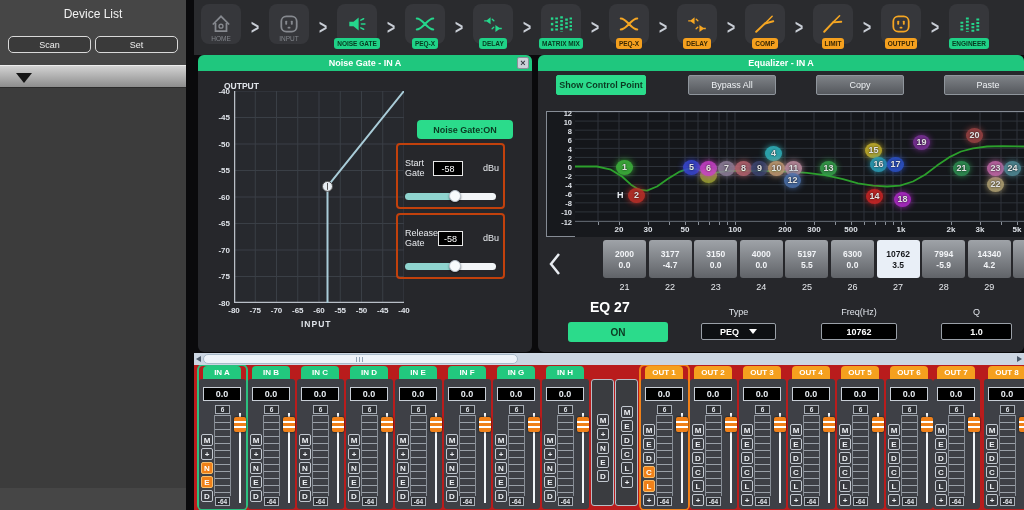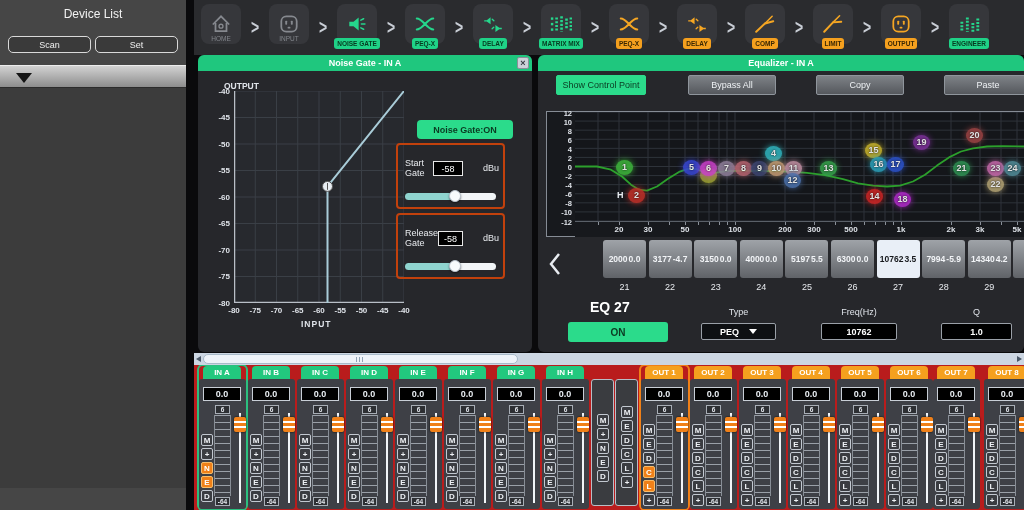--- a/index.html
+++ b/index.html
@@ -50,33 +50,33 @@
   .gate-row { display:flex; align-items:center; margin:13px 4px 0 7px; }
   .gate-label { color:#e8ebef; font-size:9px; flex:1; }
   .gate-val { width:30px; height:15px; background:#000; border:1px solid #e8e8e8; color:#fff; font-size:9px; text-align:center; line-height:14px; }
   .gate-unit { color:#e8ebef; font-size:9px; margin-left:20px; }
   .gate-slider { position:relative; margin:15px 7px 0 7px; height:7px; border-radius:4px; }
   .gate-thumb { position:absolute; top:-3px; width:12px; height:12px; border-radius:50%; background:#f7fafc; border:1px solid #b9c2cc; box-shadow:0 1px 2px rgba(0,0,0,.5); }
 
   
   .ep-btn { position:absolute; top:20px; height:20px; font-size:9px; text-align:center; line-height:19px; border-radius:2px; cursor:pointer; }
   .ep-btn.gray { background:linear-gradient(#7e8287,#55585d); color:#eef1f4; border:1px solid #8f959c; }
-  .ep-btn.green { background:#2bdb8b; color:#0b3a22; font-weight:normal; border:1px solid #2bdb8b; }
+  .ep-btn.green { background:#2bdb8b; color:#0b3a22; font-weight:bold; border:1px solid #2bdb8b; }
   .ep-graph { position:absolute; left:8px; top:56px; width:478px; height:126px; border:1px solid #868c95; background:#17191d; }
   .ep-ylab { position:absolute; width:24px; text-align:right; color:#dfe3e9; font-size:7.5px; font-weight:bold; }
   .ep-plot { position:absolute; left:28px; top:0; width:449px; height:109px; }
   .ep-axis { position:absolute; left:28px; top:109px; width:449px; height:16px; border-top:1px solid #5a6068; background:#17191d; }
   .ep-xtick { position:absolute; top:3px; width:26px; margin-left:-13px; text-align:center; color:#dfe3e9; font-size:8px; font-weight:bold; }
   .ep-tickmark { position:absolute; top:0; width:1px; height:3px; background:#8a9099; }
   .eq-pt { position:absolute; width:17px; height:15px; margin:-7px 0 0 -8px; border-radius:50%; text-align:center; line-height:15px; color:#fff; font-size:9px; font-weight:bold; text-shadow:0 0 2px #000; cursor:pointer; }
   .eq-pt-tag { position:absolute; color:#e9edf2; font-size:9px; font-weight:bold; margin:-5px 0 0 -19px; }
   .ep-bands { position:absolute; left:0; top:185px; width:486px; height:55px; }
   .band-chev { position:absolute; left:10px; top:12px; }
   .band { position:absolute; top:0; width:43px; }
-  .band-btn { height:38px; border-radius:3px; background:linear-gradient(#9fa3a8,#606368); color:#f2f4f7; font-size:8.5px; font-weight:bold; display:flex; flex-direction:row; align-items:center; justify-content:center; gap:1px; cursor:pointer; }
+  .band-btn { height:38px; border-radius:3px; background:linear-gradient(#9fa3a8,#606368); color:#f2f4f7; font-size:8.5px; font-weight:bold; display:flex; flex-direction:column; align-items:center; justify-content:center; gap:1px; cursor:pointer; }
   .band-btn.sel { background:#e9eff7; color:#16181c; }
   .band-num { text-align:center; color:#e8ebef; font-size:9px; margin-top:4px; }
   .eq-title { position:absolute; left:52px; top:244px; color:#fff; font-size:14px; font-weight:bold; }
   .eq-on { position:absolute; left:30px; top:267px; width:100px; height:20px; background:#2bdb8b; border:none; border-radius:3px; color:#0b3a22; font-weight:bold; font-size:10px; font-family:inherit; }
   .eq-fldlab { position:absolute; top:252px; text-align:center; color:#dfe3e9; font-size:9px; }
   .eq-fld { position:absolute; top:268px; height:17px; background:#000; border:1px solid #9aa0a8; border-radius:2px; color:#fff; font-size:9px; font-weight:bold; text-align:center; line-height:16px; }
   .eq-dd { background:#0e1013; display:flex; align-items:center; justify-content:center; gap:10px; }
   .dd-arrow { width:0; height:0; border-left:4px solid transparent; border-right:4px solid transparent; border-top:5px solid #fff; }
 
   

